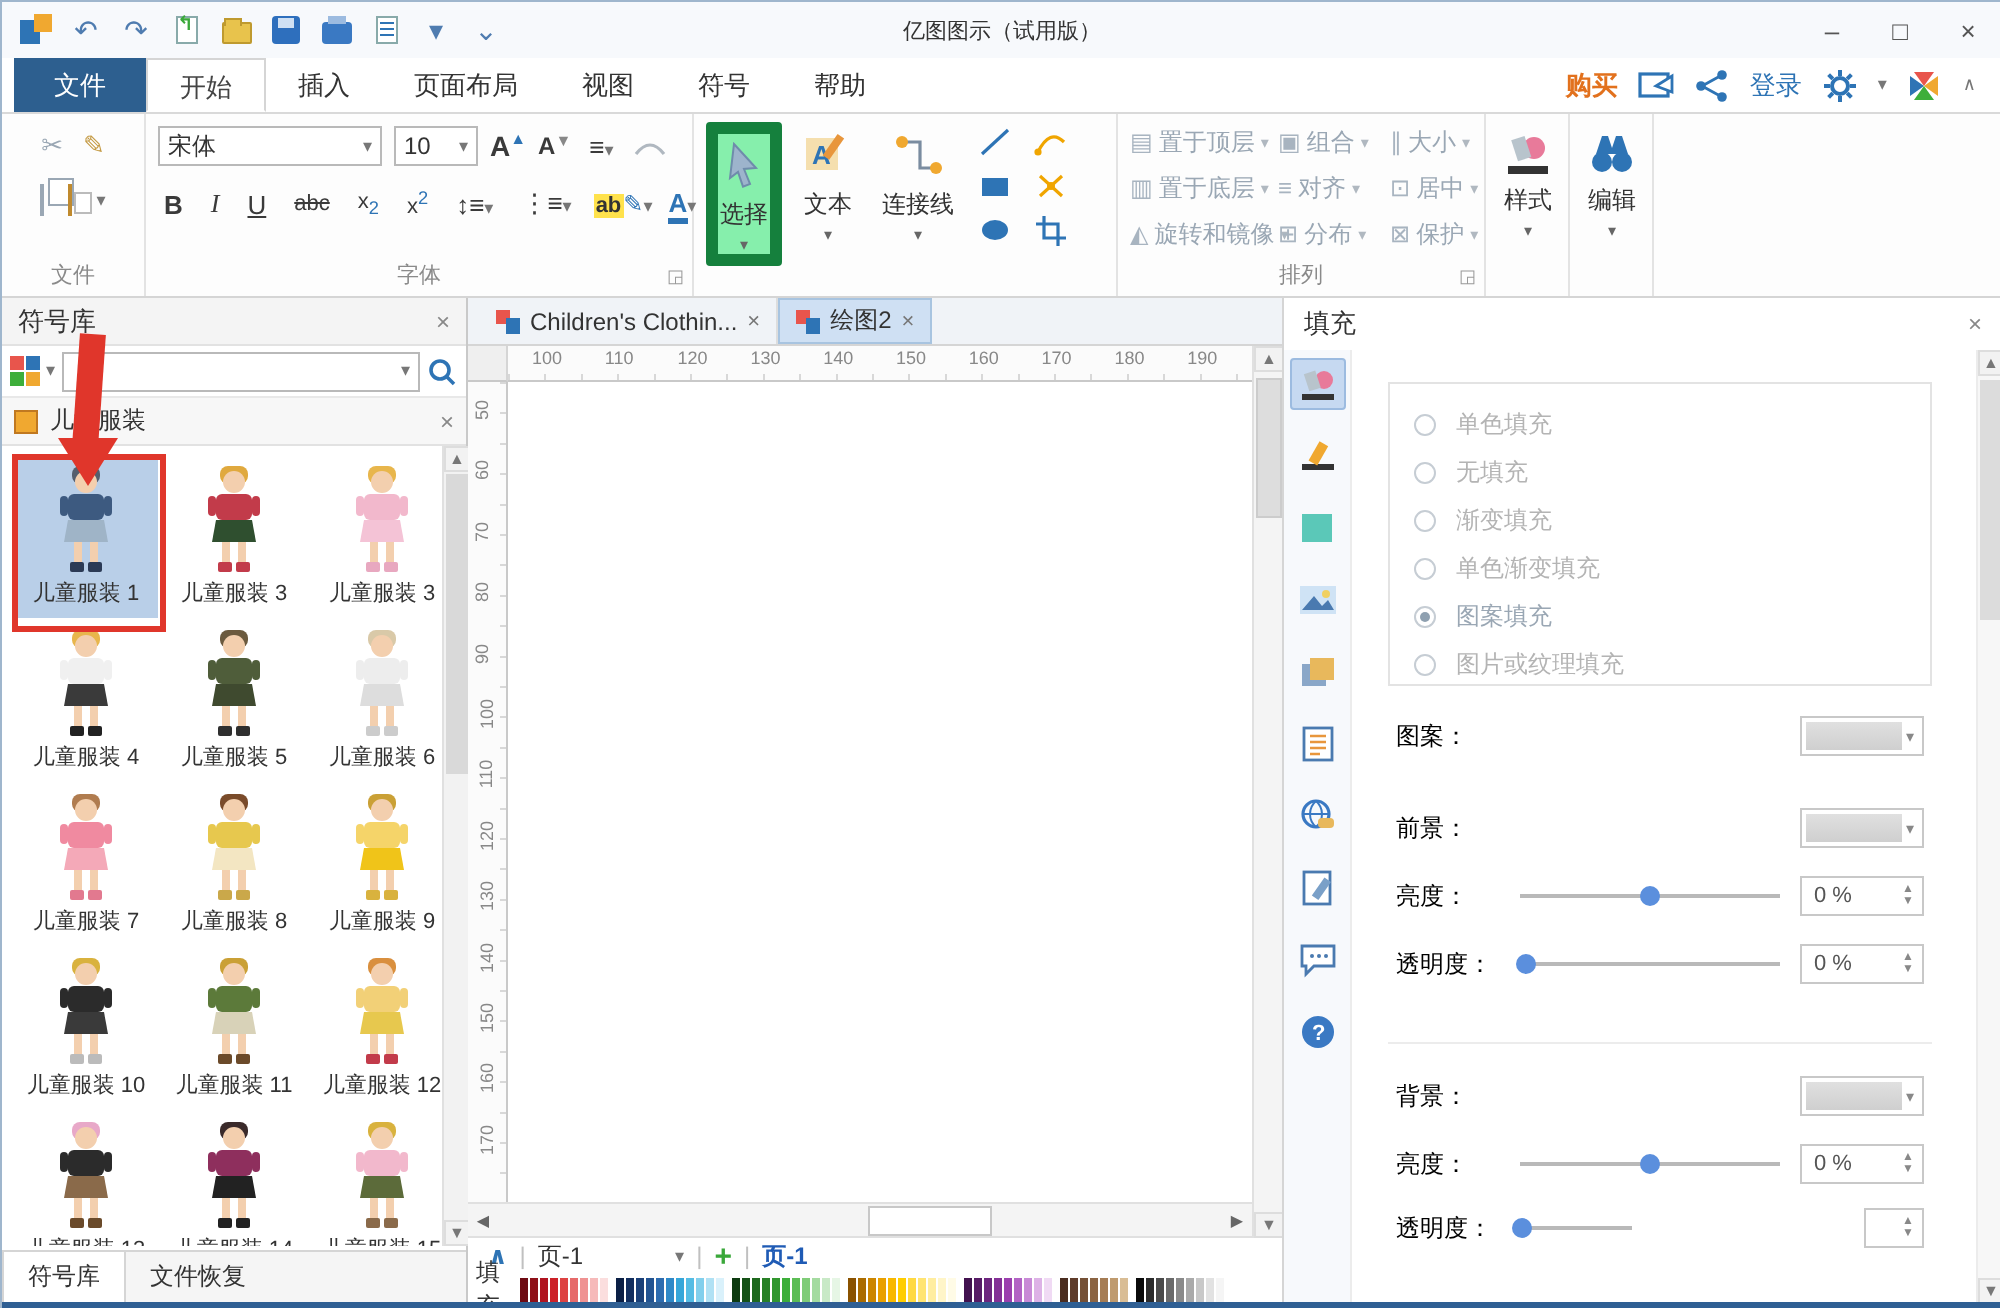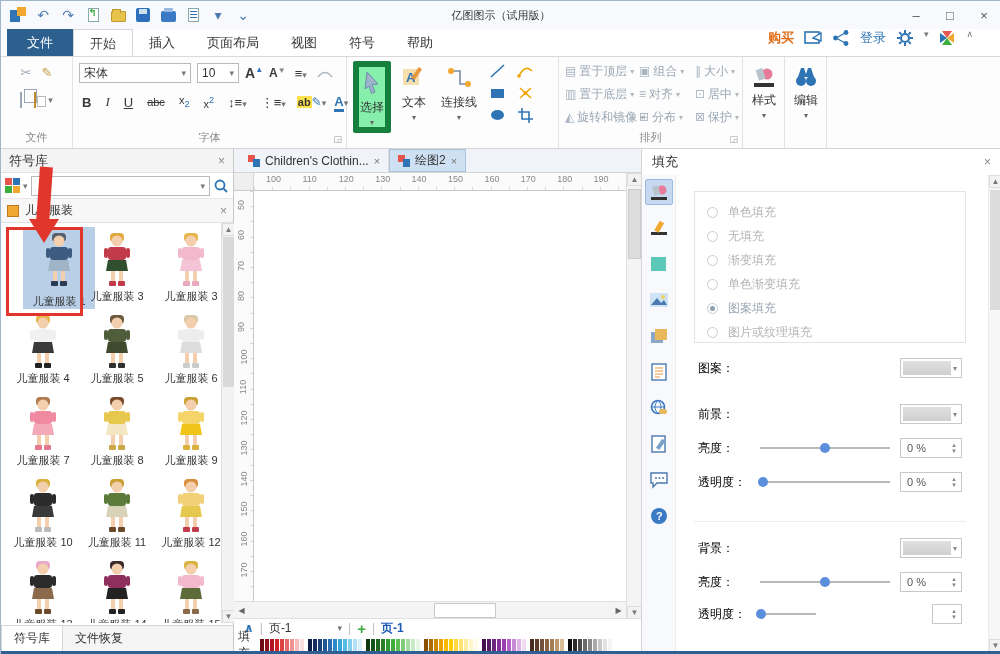--- a/index.html
+++ b/index.html
@@ -12,21 +12,21 @@
 .qat{display:flex;align-items:center;gap:7px;padding-left:8px}
 .qat .qi{width:18px;height:18px;display:flex;align-items:center;justify-content:center;font-size:14px;color:#4f7cb0}
 #title-text{position:absolute;left:0;right:0;text-align:center;font-size:11px;color:#333;pointer-events:none}
 .winbtns{margin-left:auto;display:flex}
 .winbtn{width:34px;height:26px;display:flex;align-items:center;justify-content:center;font-size:13px;color:#555}
 
 #menubar{left:0;top:28px;width:1000px;height:28px;background:#fff;display:flex;align-items:flex-end;border-bottom:1px solid #d9d9d9}
 .mtab{padding:5px 16px;font-size:13px;color:#333;height:27px}
 .mtab.file{background:#2d5f8f;color:#fff;margin-left:6px;padding:5px 20px}
 .mtab.active{background:#fff;border:1px solid #d5d5d5;border-bottom:1px solid #fff;color:#444}
-#menubar-right{margin-left:auto;display:flex;gap:10px;padding-right:28px;height:100%}
+#menubar-right{margin-left:auto;display:flex;align-items:center;gap:10px;padding-right:13px;height:100%}
 .mr-link{font-size:13px}
 #buy-link{color:#e2711d;font-weight:bold}
 #login-link{color:#2e74b5;font-weight:normal}
 .mr-ico{width:18px;height:18px}
 .sm-caret{color:#777;font-size:9px}
 
 #ribbon{left:0;top:56px;width:1000px;height:92px;background:#fdfdfd;border-bottom:1px solid #d5d5d5}
 .rgroup{position:absolute;top:0;height:91px;border-right:1px solid #e3e3e3}
 .glabel{position:absolute;bottom:3px;left:0;right:0;text-align:center;font-size:11px;color:#8a8a8a}
 .launcher{position:absolute;bottom:4px;right:4px;font-size:9px;color:#9a9a9a}
@@ -423,21 +423,21 @@
           <circle cx="7" cy="7" r="4.5" fill="none" stroke="#2e74b5" stroke-width="1.8"></circle>
           <line x1="10.5" y1="10.5" x2="14" y2="14" stroke="#2e74b5" stroke-width="1.8"></line>
         </svg>
     </div>
     <div id="secheader" class="abs">
       <span id="sec-ico"></span>
       <span id="sec-title">儿童服装</span>
       <span class="xclose">×</span>
     </div>
     <div id="symgrid" class="abs">
-        <div class="symcell sel" style="left: 22px; top: 4px; justify-content: space-between;">
+        <div class="symcell sel" style="left: 6px; top: 4px;">
           <span class="pic">
             <svg width="44" height="58" viewBox="0 0 44 58">
               <rect x="15" y="2" width="14" height="9" rx="4" fill="#555f6e"></rect>
               <circle cx="22" cy="10" r="5.5" fill="#f3cfae"></circle>
               <rect x="13" y="16" width="18" height="13" rx="3" fill="#3d5a80"></rect>
               <rect x="9" y="17" width="4" height="10" rx="2" fill="#3d5a80"></rect>
               <rect x="31" y="17" width="4" height="10" rx="2" fill="#3d5a80"></rect>
               <path d="M13 29 L31 29 L33 40 L11 40 Z" fill="#9fb4c7"></path>
               <rect x="16" y="40" width="4" height="11" fill="#f3cfae"></rect>
               <rect x="24" y="40" width="4" height="11" fill="#f3cfae"></rect>

